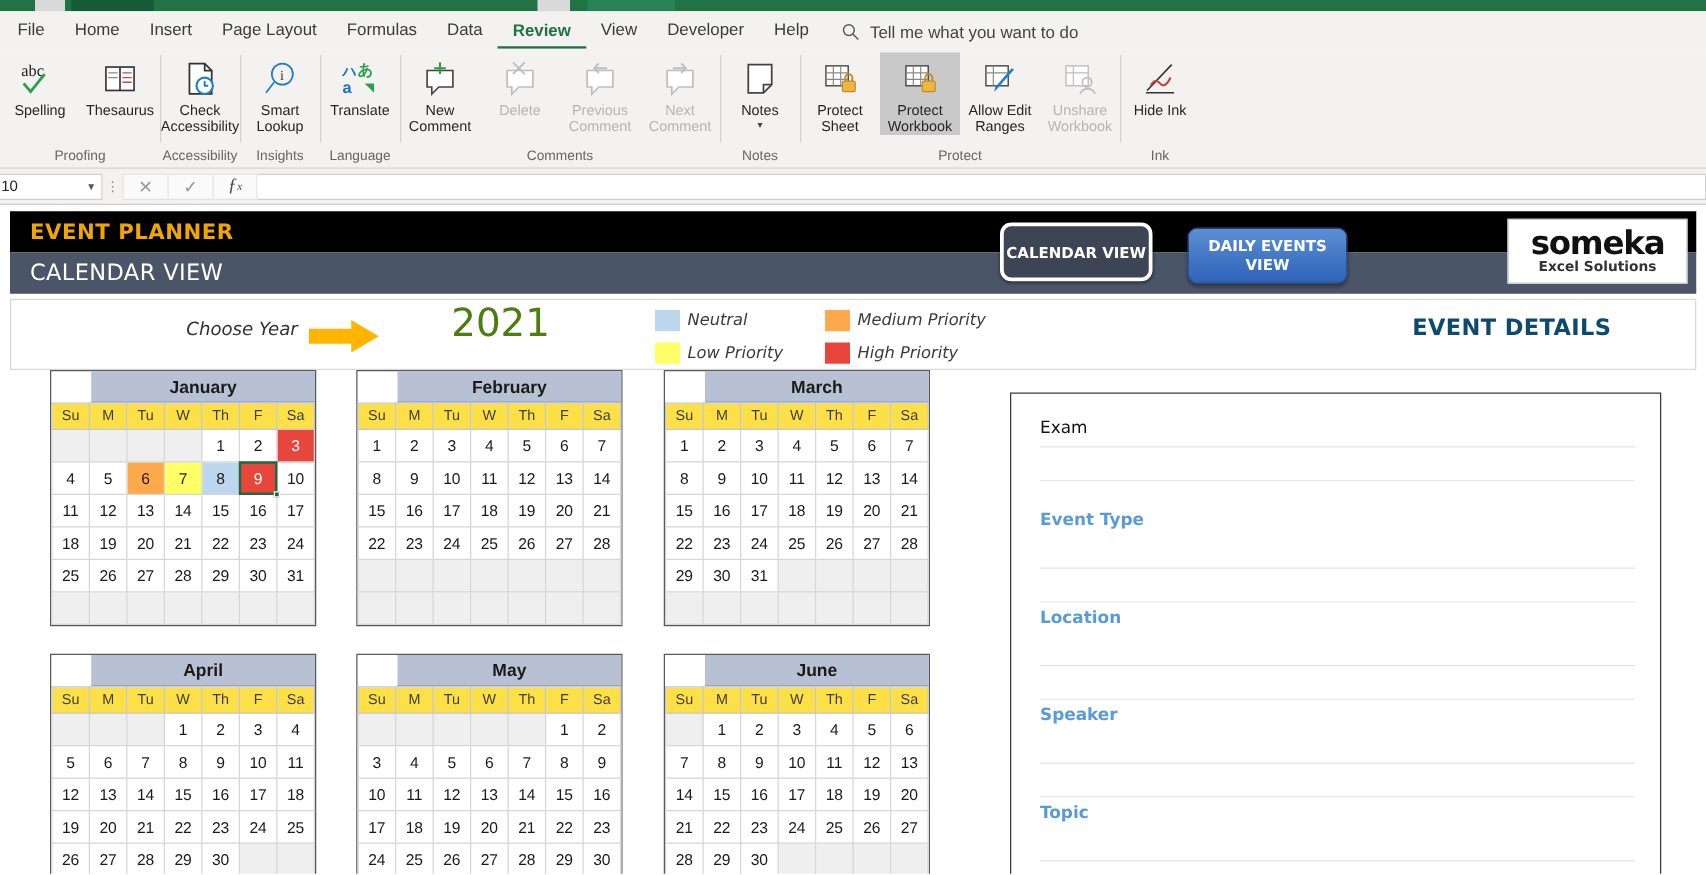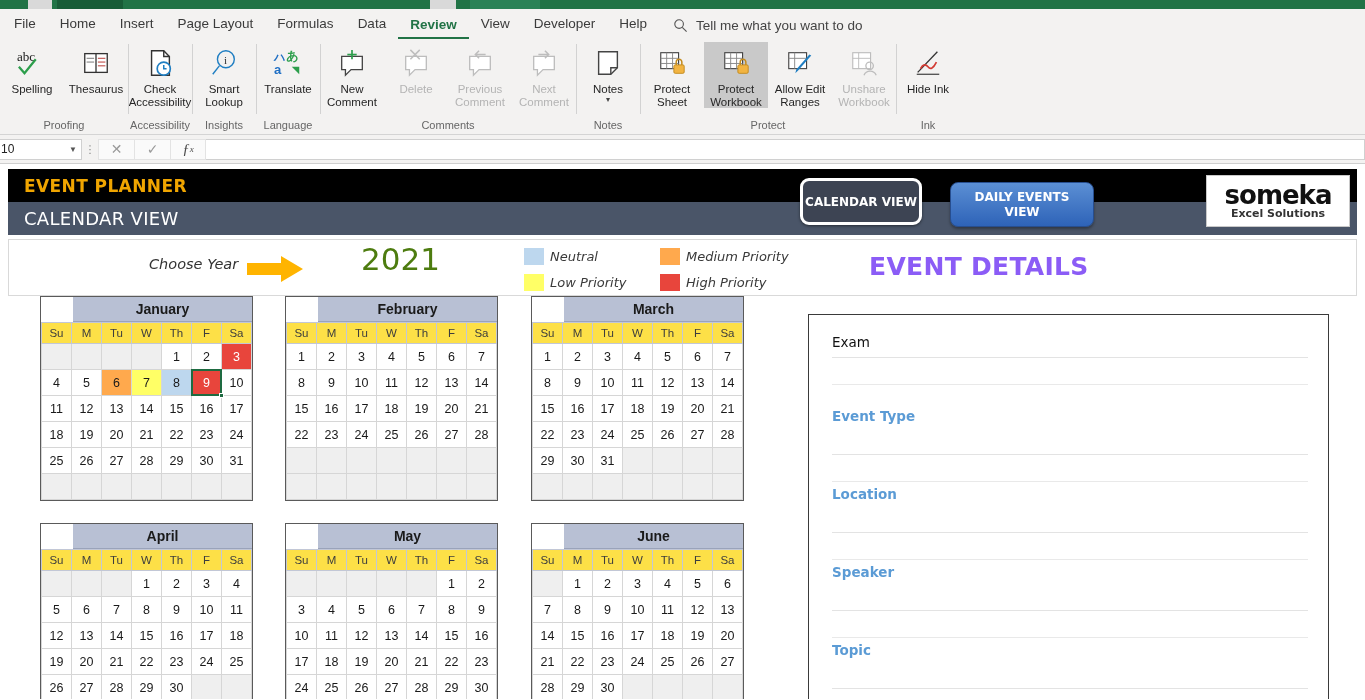--- a/index.html
+++ b/index.html
@@ -136,21 +136,21 @@
     display:flex; align-items:center; justify-content:center; text-align:center;
     font-weight:700; font-size:12px; color:#fff; cursor:pointer;
     font-family:"DejaVu Sans", sans-serif;
   }
   .btn-calendar {
     left:800px; top:14px; width:122px; height:47px;
     background:#3d4453; border:3px solid #fff; border-radius:9px;
     box-shadow:0 1px 3px rgba(0,0,0,.5);
   }
   .btn-daily {
-    left:950px; top:18px; width:144px; height:45px;
+    left:950px; top:18px; width:128px; height:45px;
     background:linear-gradient(#5b8fd4,#2e63b8);
     border:1px solid #274e8f; border-radius:8px;
     line-height:15px; padding:0 6px;
     box-shadow:0 2px 3px rgba(0,0,0,.35);
   }
   .logo {
     position:absolute; left:1206px; top:196px - 185px; top:11px;
     width:144px; height:52px; background:#fff; border:1px solid #c9c9c9;
     display:flex; flex-direction:column; align-items:center; justify-content:center;
     z-index:5;
@@ -174,21 +174,21 @@
     font-size:31px; color:#4d7c0f; font-weight:400;
     font-family:"DejaVu Sans", sans-serif;
     text-align:left; cursor:pointer;
   }
   .legend { position:absolute; left:515px; top:8px; width:330px; }
   .lgrid { display:grid; grid-template-columns: 26px 110px 26px auto; row-gap:9px; align-items:center;}
   .sw { width:20px; height:17px; }
   .ltxt { font-style:italic; font-size:13px; color:#3a3a3a; font-family:"DejaVu Sans", sans-serif; }
   .ev-det-title {
     position:absolute; left:860px; top:12px; width:420px;
-    text-align:left; font-size:25px; font-weight:700; color:#8b5cf6;
+    text-align:right; font-size:18px; font-weight:700; color:#0c4a6e;
     letter-spacing:.3px; font-family:"DejaVu Sans", sans-serif;
   }
 
   
   .cal-area { position:absolute; left:0; top:132px; width:800px; height:403px; }
   .cal {
     position:absolute; width:213px;
     border:1px solid #5a5a5a; background:#fff;
     font-family:"Liberation Sans", sans-serif;
   }

